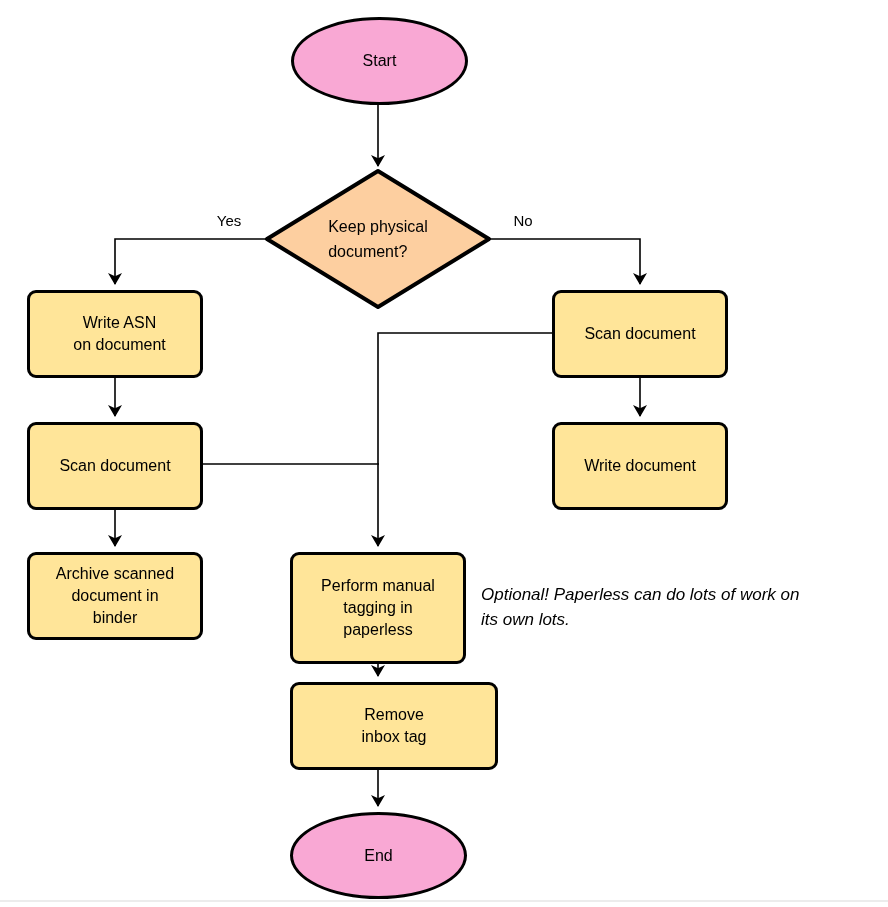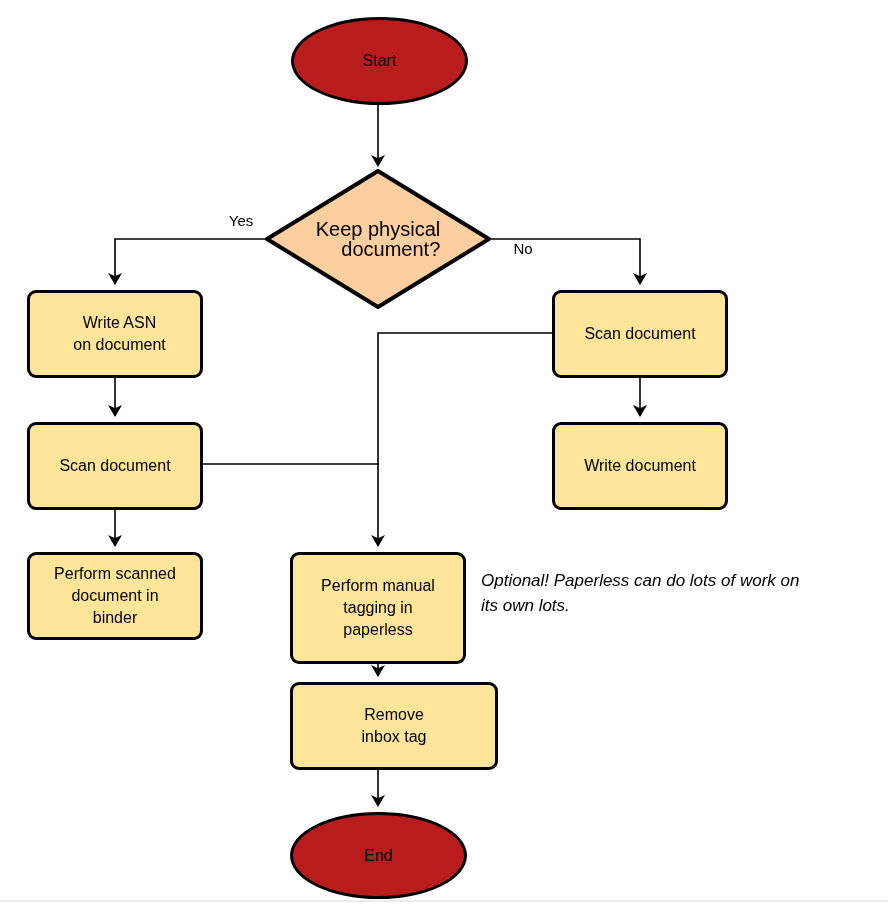--- a/index.html
+++ b/index.html
@@ -23,43 +23,43 @@
     font-size: 16px;
     line-height: 22px;
     white-space: pre-line;
   }
   .process {
     background: #ffe599;
     border: 3px solid #000000;
     border-radius: 9px;
   }
   .terminal {
-    background: #b91c1c;
+    background: #f9a8d4;
     border: 3.5px solid #000000;
     border-radius: 50%;
   }
   .decision-label {
     position: absolute;
     display: flex;
     align-items: center;
     justify-content: center;
-    text-align: right;
-    font-size: 20px;
-    line-height: 20px;
+    text-align: left;
+    font-size: 16px;
+    line-height: 25px;
     white-space: pre-line;
   }
   .edge-label {
     position: absolute;
     font-size: 15px;
     text-align: center;
   }
   .note {
     position: absolute;
     left: 481px;
-    top: 568px;
+    top: 582px;
     width: 407px;
     font-style: italic;
     font-size: 17px;
     line-height: 25px;
   }
   .note span { display: block; }
   .bottom-rule {
     position: absolute;
     left: 0;
     top: 900px;
@@ -71,22 +71,22 @@
   #node-start     { left: 291px; top: 17px;  width: 177px; height: 88px; }
   #node-write-asn { left: 27px;  top: 290px; width: 176px; height: 88px; padding-left: 9px; }
   #node-scan-left { left: 27px;  top: 422px; width: 176px; height: 88px; }
   #node-archive   { left: 27px;  top: 552px; width: 176px; height: 88px; }
   #node-scan-right{ left: 552px; top: 290px; width: 176px; height: 88px; }
   #node-trash     { left: 552px; top: 422px; width: 176px; height: 88px; }
   #node-tagging   { left: 290px; top: 552px; width: 176px; height: 112px; }
   #node-remove    { left: 290px; top: 682px; width: 208px; height: 88px; }
   #node-end       { left: 290px; top: 812px; width: 177px; height: 87px; }
   #decision-text  { left: 288px; top: 208px; width: 180px; height: 62px; }
-  #label-yes      { left: 215px; top: 212px; width: 52px; }
-  #label-no       { left: 497px; top: 212px; width: 52px; margin-top: 28px; }
+  #label-yes      { left: 203px; top: 212px; width: 52px; }
+  #label-no       { left: 497px; top: 212px; width: 52px; }
 </style>
 </head>
 <body>
 
 <div class="canvas">
 
   <svg class="edges-svg" width="888" height="907" viewBox="0 0 888 907">
     <defs>
       <marker id="arrow" markerUnits="userSpaceOnUse" markerWidth="16" markerHeight="16" refX="11" refY="7" orient="auto">
         <path d="M0,0 L12,7 L0,14 L3.2,7 Z" fill="#000000"></path>
@@ -116,21 +116,21 @@
 
   <div class="edge-label" id="label-yes">Yes</div>
 
   <div class="edge-label" id="label-no">No</div>
 
   <div class="node process" id="node-write-asn">Write ASN
 on document</div>
 
   <div class="node process" id="node-scan-left">Scan document</div>
 
-  <div class="node process" id="node-archive">Perform scanned
+  <div class="node process" id="node-archive">Archive scanned
 document in
 binder</div>
 
   <div class="node process" id="node-scan-right">Scan document</div>
 
   <div class="node process" id="node-trash">Write document</div>
 
   <div class="node process" id="node-tagging">Perform manual
 tagging in
 paperless</div>

